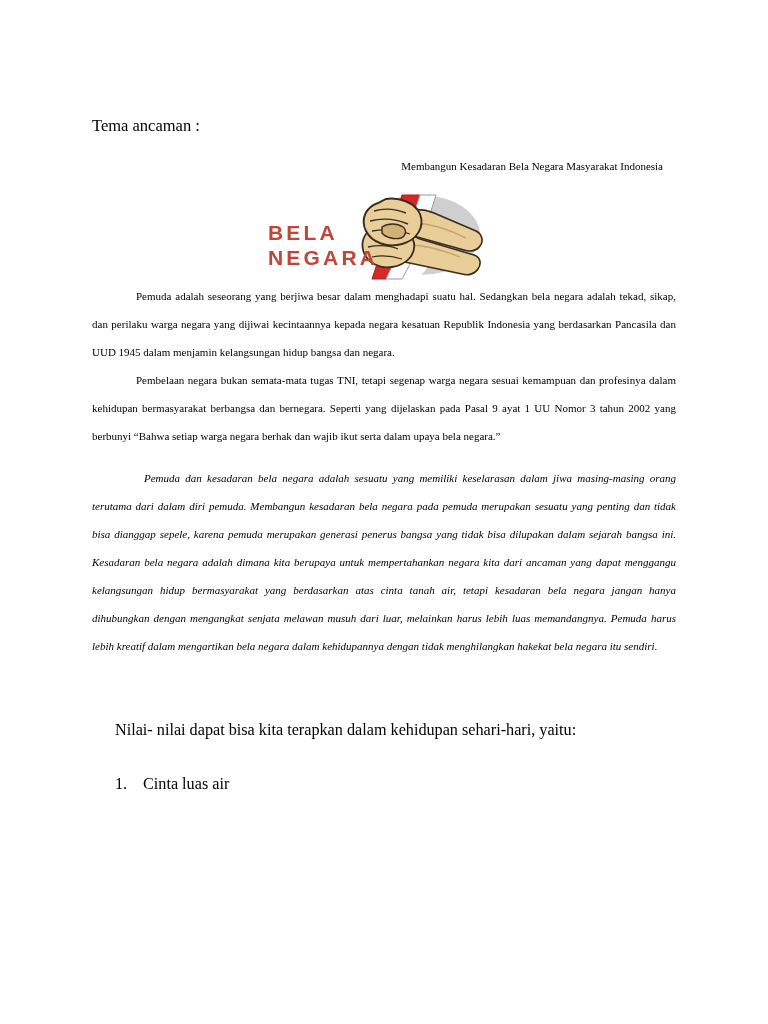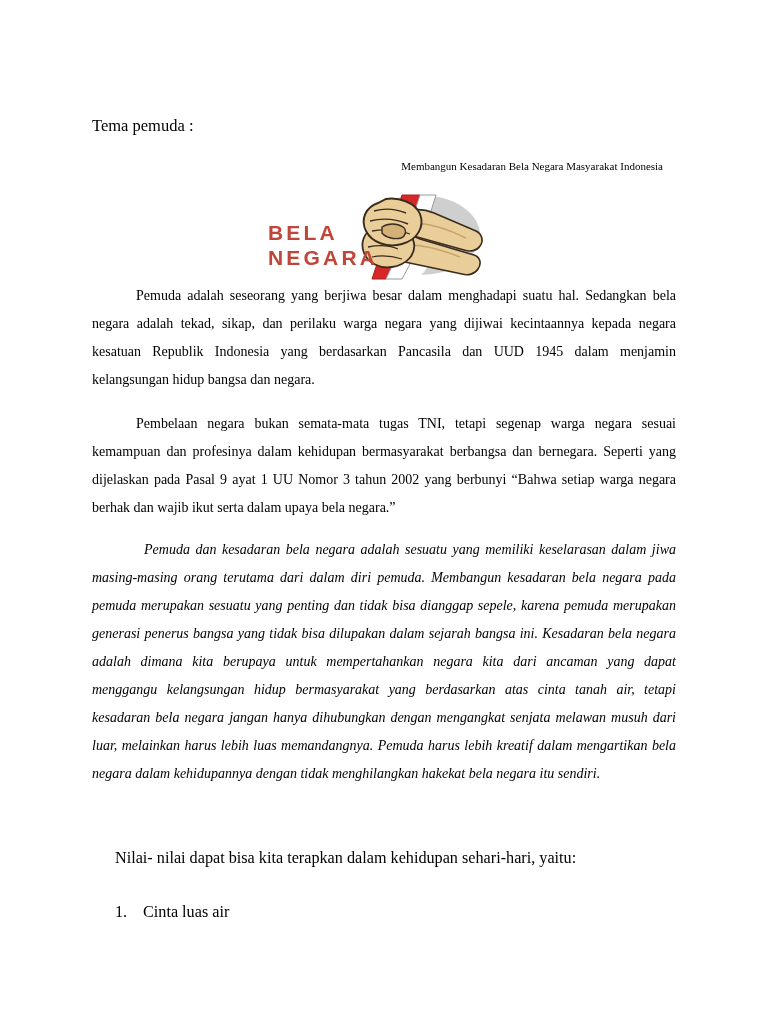--- a/index.html
+++ b/index.html
@@ -66,31 +66,31 @@
   }
 
   .logo svg {
     display: block;
     width: 236px;
     height: 90px;
   }
 
   
   p.body-par {
-    font-size: 14px;
+    font-size: 11px;
     line-height: 28px;
     text-align: justify;
     text-justify: inter-word;
     margin: 0 0 0 0;
     padding: 0;
     text-indent: 44px;
     hyphens: none;
   }
 
-  p.par-gap  { margin-top: 16px; }
+  p.par-gap  { }
   p.par-gap2 { margin-top: 14px; font-style: italic; }
 
   p.body-par.indent-wide { text-indent: 52px; }
 
   .intro-list-lead {
     font-size: 16.2px;
     line-height: 28px;
     text-align: left;
     margin: 56px 0 0 0;
     padding-left: 23px;
@@ -116,21 +116,21 @@
     top: 0;
   }
 </style>
 </head>
 <body>
 
 <div class="page">
 
   <div class="doc-body">
 
-    <div class="label-line">Tema pemuda :</div>
+    <div class="label-line">Tema ancaman :</div>
 
     <div class="doc-title">Membangun Kesadaran Bela Negara Masyarakat Indonesia</div>
 
     <div class="logo-wrap">
       <div class="logo">
         <svg viewBox="0 0 236 90" xmlns="http://www.w3.org/2000/svg" aria-hidden="true">
 
           <ellipse cx="160" cy="42" rx="60" ry="40" fill="#CFCFCF"></ellipse>
 
           <ellipse cx="130" cy="58" rx="42" ry="36" fill="#FFFFFF"></ellipse>

